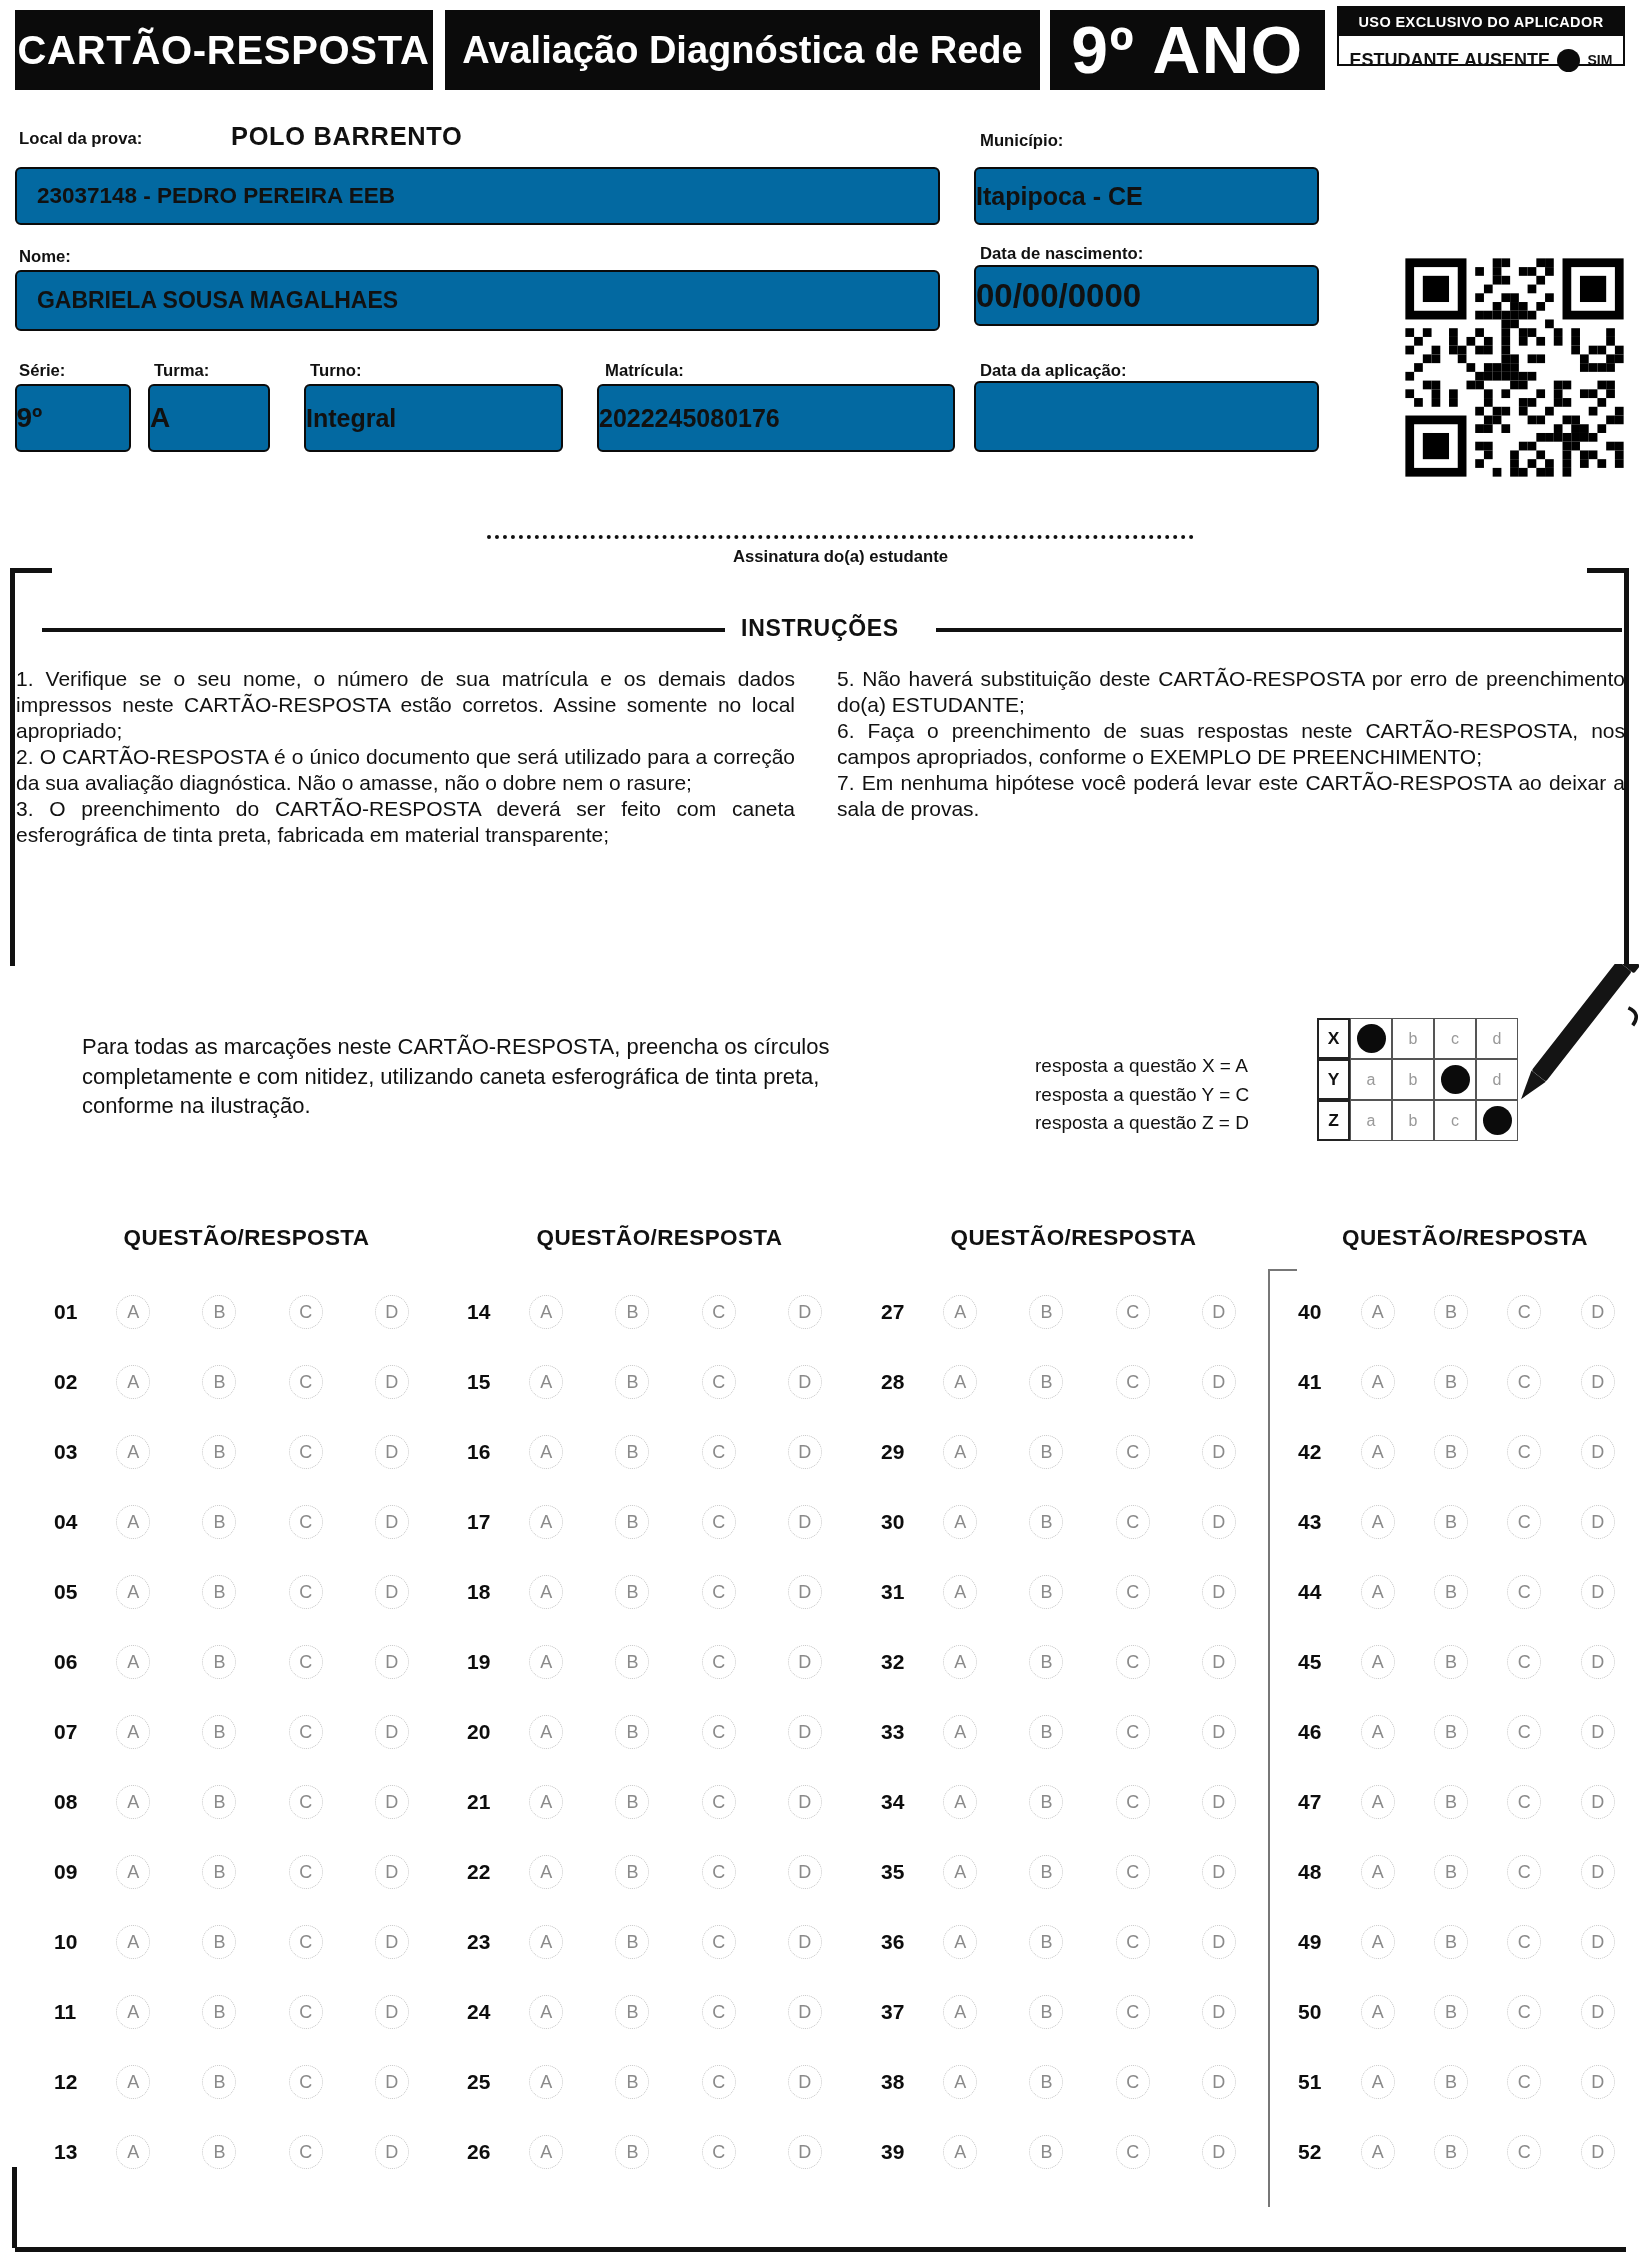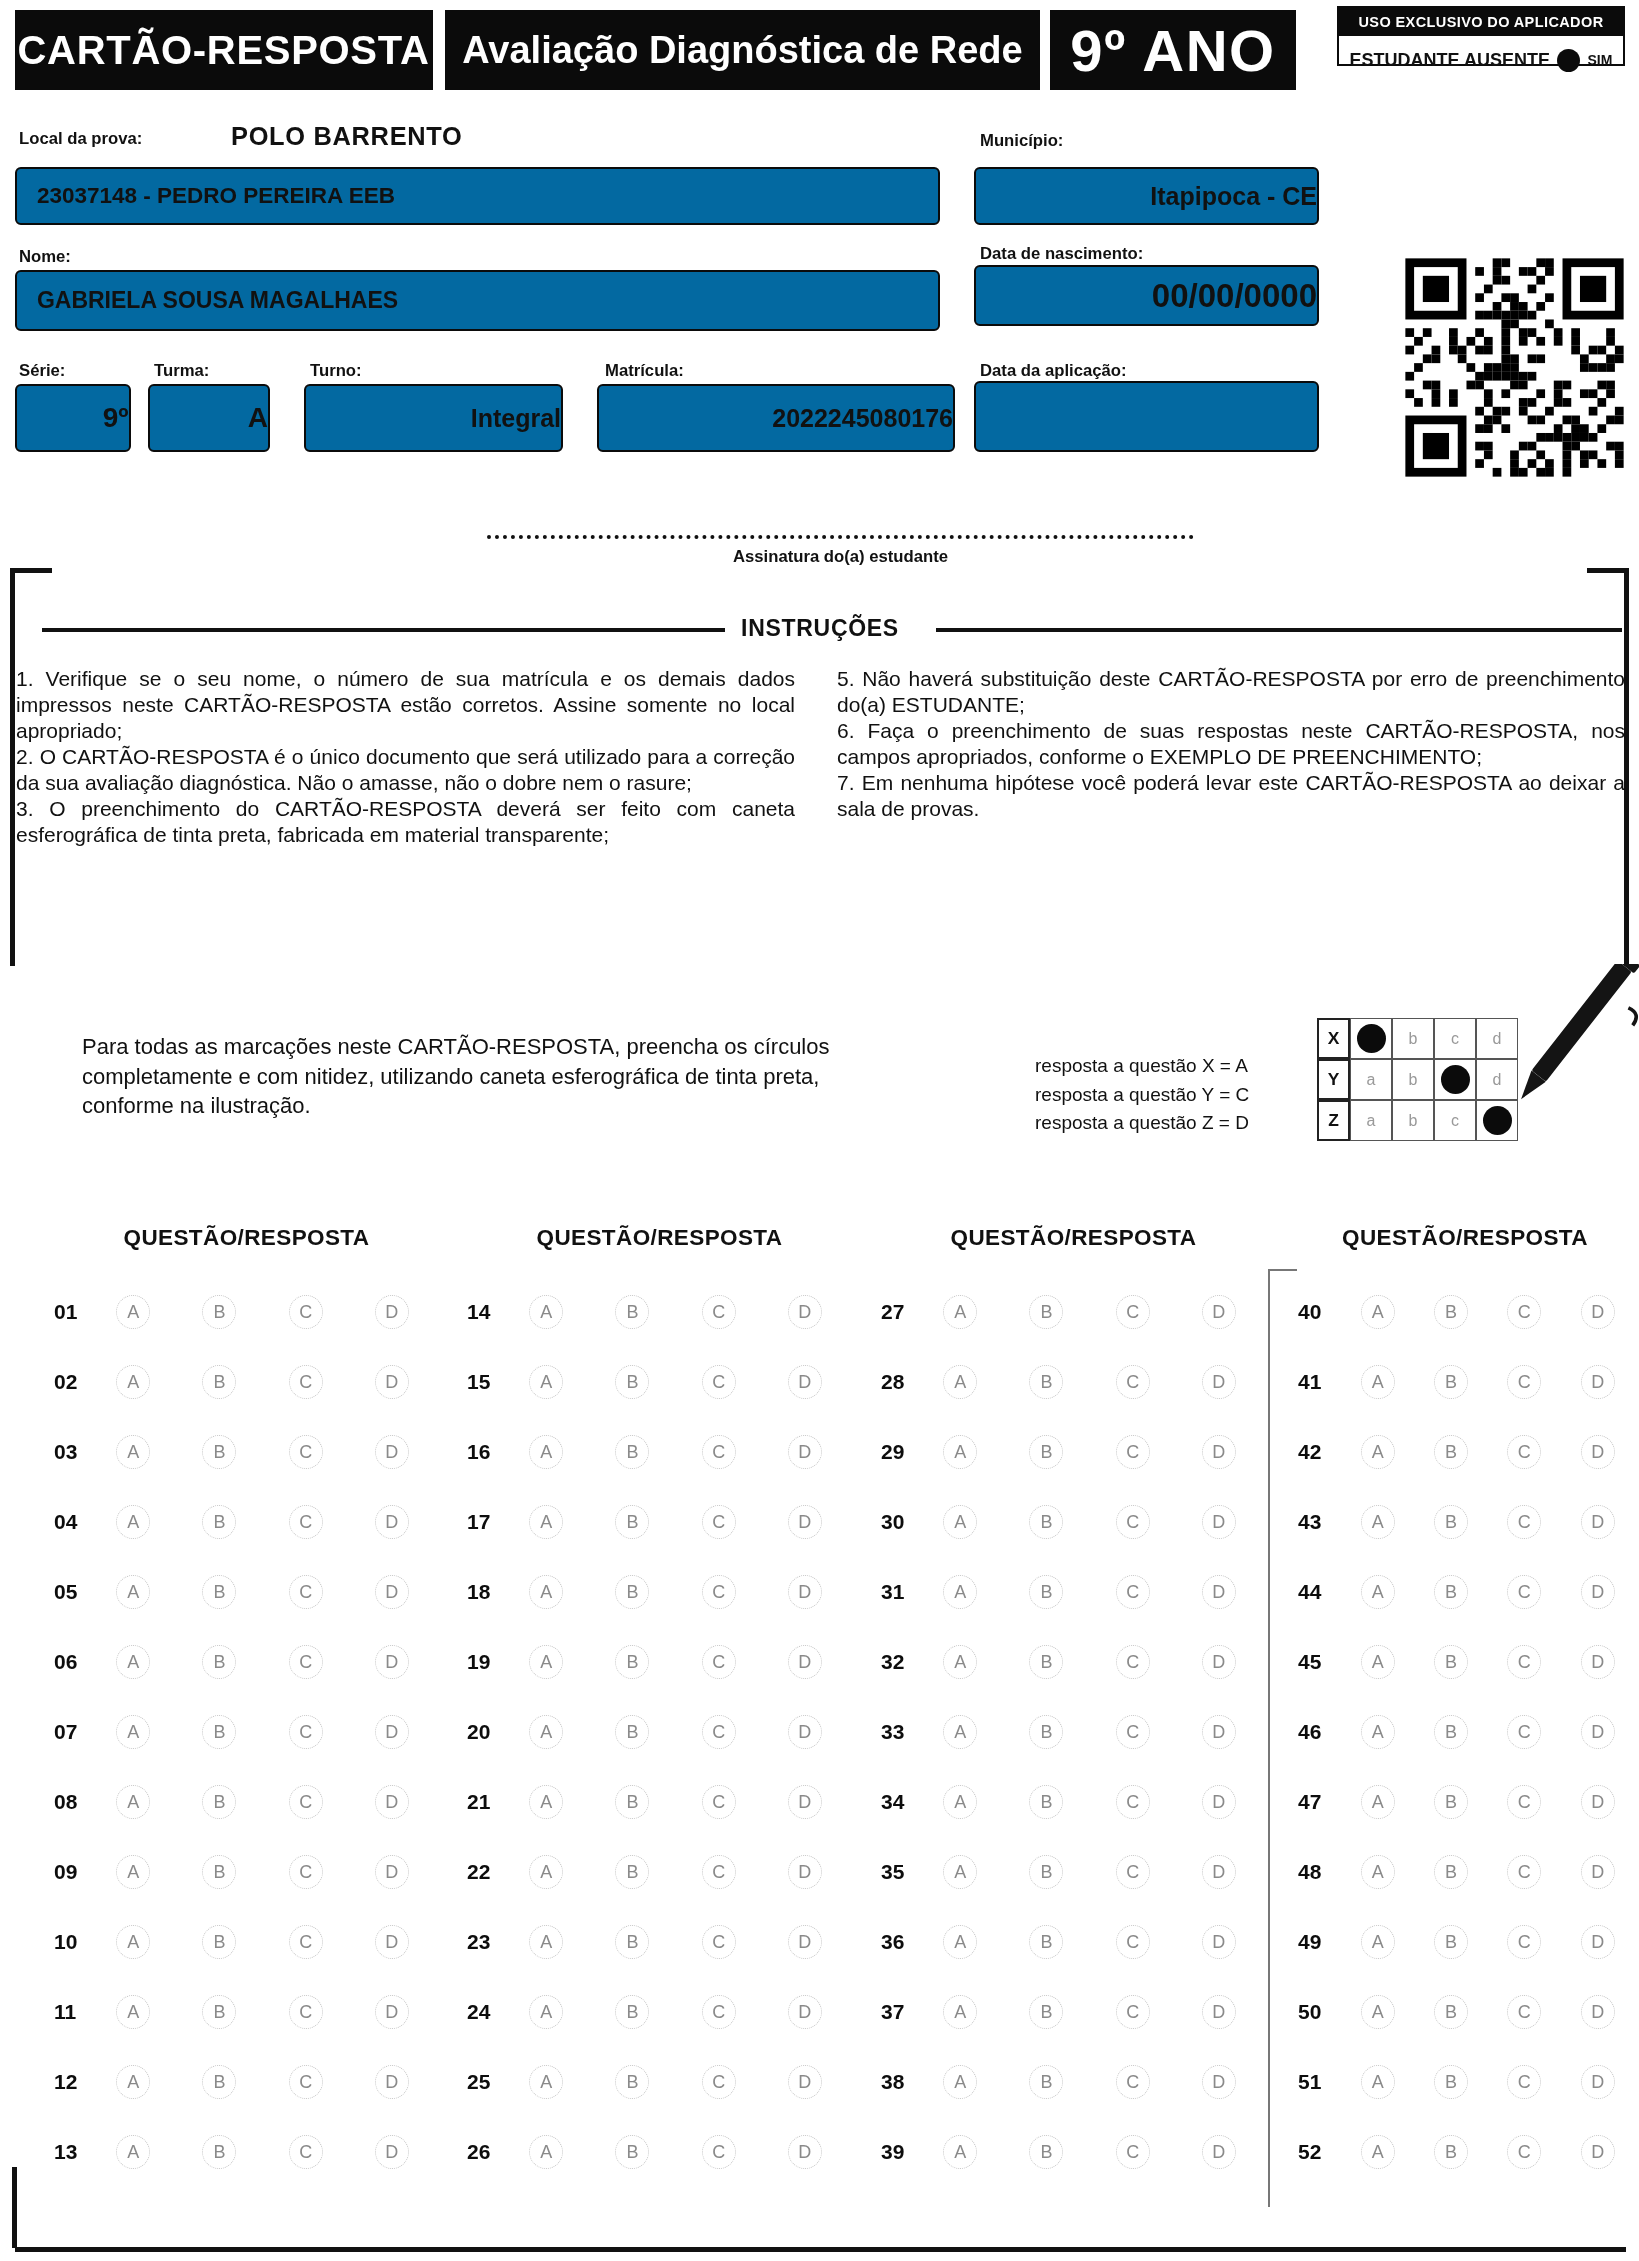--- a/index.html
+++ b/index.html
@@ -5,33 +5,33 @@
   * { margin:0; padding:0; box-sizing:border-box; }
   html,body { background:#d9d9d9; }
   .sheet {
     position:relative; width:1640px; height:2261px; background:#ffffff;
     font-family:"Liberation Sans", sans-serif; color:#111; overflow:hidden;
   }
   
   .hbox { position:absolute; background:#0b0b0b; color:#fff; display:flex; align-items:center; justify-content:center; font-weight:bold; }
   .hbox1 { left:14.5px;  top:10.2px; width:418px; height:80px; font-size:40px; letter-spacing:0.7px; }
   .hbox2 { left:445px; top:10.2px; width:595px; height:80px; font-size:38px; }
-  .hbox3 { left:1050px;top:10.2px; width:246px; height:80px; font-size:58px; letter-spacing:1.5px; }
+  .hbox3 { left:1050px;top:10.2px; width:275px; height:80px; font-size:66px; letter-spacing:1.5px; }
   .aplicador-box { position:absolute; left:1337px; top:5.8px; width:288px; height:60px; border:2.9px solid #0b0b0b; background:#fff; }
   .apl-head { background:#0b0b0b; color:#fff; height:28px; display:flex; align-items:center; justify-content:center; font-size:14.5px; font-weight:bold; letter-spacing:0.4px; }
   .apl-body { height:49px; display:flex; align-items:center; justify-content:center; gap:7.3px; }
   .apl-ausente { font-size:18px; font-weight:bold; }
   .apl-bubble { width:23px; height:23px; border-radius:50%; background:#0b0b0b; display:inline-block; }
   .apl-sim { font-size:14px; font-weight:bold; }
   
   .lbl  { position:absolute; font-size:16.7px; font-weight:bold; }
   .bigval { position:absolute; font-size:25.4px; font-weight:bold; letter-spacing:0.7px; }
   .fbox { position:absolute; border:2.9px solid #0b0b0b; border-radius:5.8px; background:#0369a1; display:flex; align-items:center; font-weight:bold; font-size:22.5px; }
   .fbox.pad { padding-left:20.4px; }
-  .fbox.center { justify-content:flex-end; }
+  .fbox.center { justify-content:flex-start; }
   #school-box    { left:14.5px;   top:167px; width:925px; height:58px; }
   #municipio-box { left:974px; top:167px; width:345px;  height:58px; font-size:25px; }
   #nome-box      { left:14.5px;   top:270px; width:925px; height:61px; font-size:23px; }
   #nasc-box      { left:974px; top:265px; width:345px;  height:61px; font-size:33px; }
   #serie-box     { left:14.5px;   top:384px; width:116px;  height:68px; font-size:28px; }
   #turma-box     { left:148px;  top:384px; width:122px;  height:68px; font-size:28px; }
   #turno-box     { left:304px;  top:384px; width:259px;  height:68px; font-size:25px; }
   #matricula-box { left:597px;  top:384px; width:358px;  height:68px; font-size:25px; }
   #aplicacao-box { left:974px; top:381px; width:345px;  height:71px; }
   #qr { position:absolute; left:1401px; top:254px; width:227px; height:227px; }

